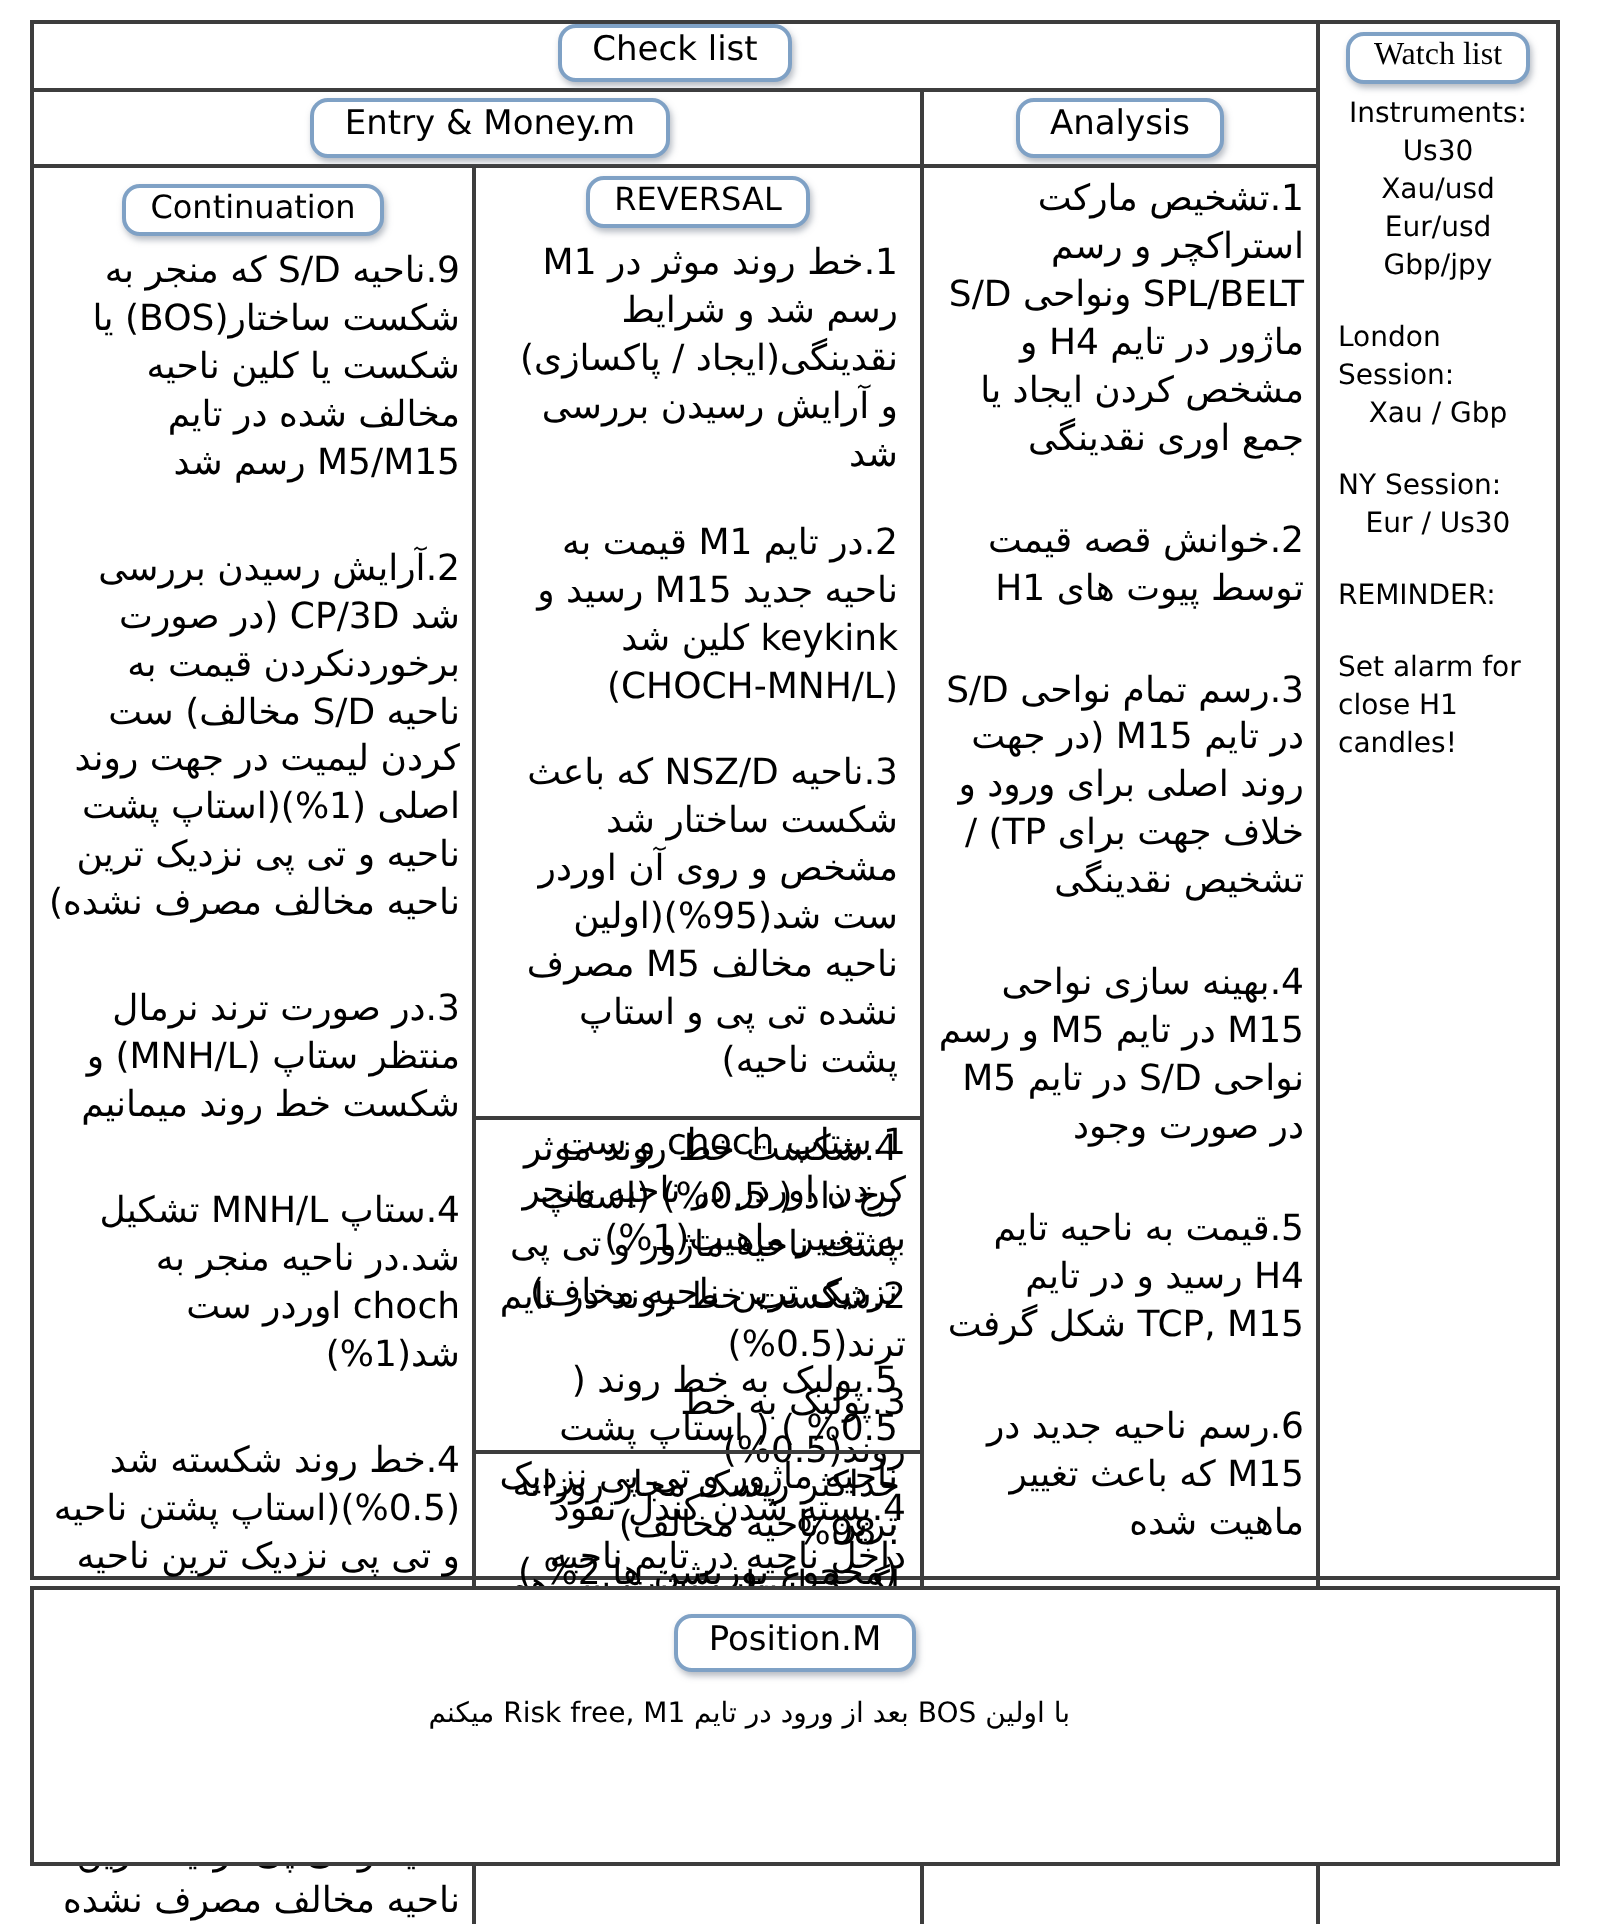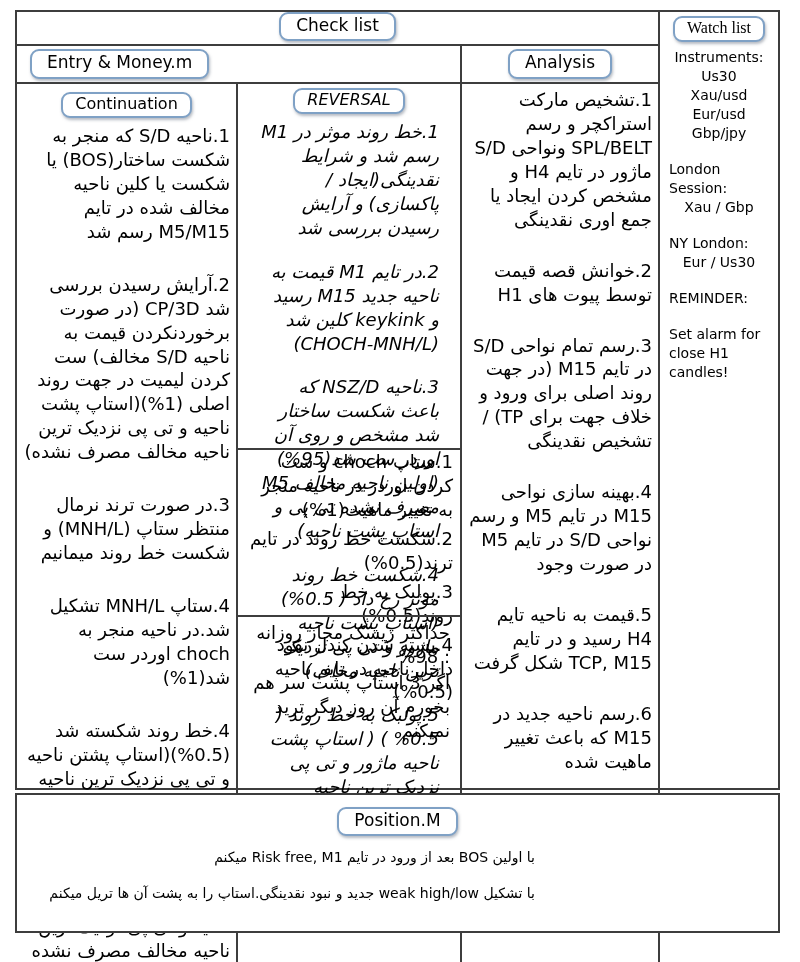--- a/index.html
+++ b/index.html
@@ -23,33 +23,33 @@
   
   .main-table{
     position:absolute;left:15px;top:10px;width:765px;height:780px;
     border:2px solid var(--line);
     display:grid;
     grid-template-columns:219px 224px 198px 1fr;
     grid-template-rows:34px 38px 1fr;
     background:#fff;
   }
   .cell-checklist{grid-area:1/1/2/4;border-bottom:2px solid var(--line);display:flex;align-items:flex-start;justify-content:center;}
-  .cell-entry{grid-area:2/1/3/3;border-bottom:2px solid var(--line);display:flex;align-items:center;padding-left:13px;}
+  .cell-entry{grid-area:2/1/3/3;border-bottom:2px solid var(--line);display:flex;align-items:center;justify-content:center;padding-left:13px;}
   .cell-analysis-h{grid-area:2/3/3/4;border-bottom:2px solid var(--line);border-left:2px solid var(--line);display:flex;align-items:center;justify-content:center;}
   .col-continuation{grid-area:3/1/4/2;padding:4px 6px;border-radius:17px;}
   .col-reversal{grid-area:3/2/4/3;border-left:2px solid var(--line);display:flex;flex-direction:column;}
   .col-analysis{grid-area:3/3/4/4;border-left:2px solid var(--line);padding:4px 6px;}
   .col-watchlist{grid-area:1/4/4/5;border-left:2px solid var(--line);padding:3px 5px;}
   .col-head{text-align:center;margin:4px 0 6px;}
   
   .fa{direction:rtl;text-align:right;unicode-bidi:plaintext;font-size:18px;line-height:1.33;}
   .col-continuation .fa{margin-bottom:29px;}
   .col-reversal .rev-items .fa{margin-bottom:20px;padding:0 7px;}
   .col-analysis .fa{margin-bottom:27px;}
-  .rev-section{height:364px;padding:0 14px;font-style:italic;}
+  .rev-section{height:474px;padding:0 4px;}
   .lq-section{height:167px;border-top:2px solid var(--line);padding:0 7px;}
   .lq-section .fa{margin-bottom:5px;}
   .risk-section{flex:1;border-top:2px solid var(--line);padding:4px 10px;}
   .risk-section .fa{margin-bottom:2px;}
   
   .wl-line{font-size:14px;line-height:19px;text-align:left;padding-left:4px;}
   .wl-center{text-align:center;padding-left:0;}
   .wl-gap{margin-top:17px;}
   
   .position-box{
@@ -74,21 +74,21 @@
   </div>
 
   <div class="cell-analysis-h">
     <span class="tag">Analysis</span>
   </div>
 
   <div class="col-continuation">
     <div class="col-head">
       <span class="tag small">Continuation</span>
     </div>
-    <p class="fa">1.ناحیه  S/D که منجر به شکست ساختار(BOS) یا شکست یا کلین ناحیه مخالف شده در تایم  M5/M15  رسم شد</p>
+    <p class="fa">9.ناحیه  S/D که منجر به شکست ساختار(BOS) یا شکست یا کلین ناحیه مخالف شده در تایم  M5/M15  رسم شد</p>
     <p class="fa">2.آرایش رسیدن بررسی شد CP/3D (در صورت برخوردنکردن قیمت به ناحیه S/D مخالف) ست کردن لیمیت در  جهت روند اصلی (1%)(استاپ پشت ناحیه و تی پی نزدیک ترین ناحیه مخالف مصرف نشده)</p>
     <p class="fa">3.در صورت ترند نرمال منتظر ستاپ (MNH/L) و شکست خط روند میمانیم</p>
     <p class="fa">4.ستاپ MNH/L تشکیل شد.در ناحیه منجر به choch اوردر ست شد(1%)</p>
     <p class="fa">4.خط روند شکسته شد (0.5%)(استاپ پشتن ناحیه و تی پی نزدیک ترین ناحیه مخالف مصرف نشده در تایم M15/M5)</p>
     <p class="fa">6.پولبک به خط روند (0.5%)( استاپ پشتن ناحیه و تی پی نزدیک ترین ناحیه مخالف مصرف نشده در تایم M15/M5)</p>
   </div>
 
   <div class="col-reversal">
     <div class="rev-section">
       <div class="col-head">
@@ -127,29 +127,28 @@
     <div class="col-head" style="margin-top:1px;font-family:Liberation Serif, serif;">
       <span class="tag small">Watch list</span>
     </div>
     <p class="wl-line wl-center">Instruments:</p>
     <p class="wl-line wl-center">Us30</p>
     <p class="wl-line wl-center">Xau/usd</p>
     <p class="wl-line wl-center">Eur/usd</p>
     <p class="wl-line wl-center">Gbp/jpy</p>
     <p class="wl-line wl-gap">London Session:</p>
     <p class="wl-line wl-center">Xau / Gbp</p>
-    <p class="wl-line wl-gap">NY London:</p>
+    <p class="wl-line wl-gap">NY Session:</p>
     <p class="wl-line wl-center">Eur / Us30</p>
     <p class="wl-line wl-gap">REMINDER:</p>
     <p class="wl-line wl-gap">Set alarm for close H1 candles!</p>
   </div>
 
 </div>
 
 <div class="position-box">
   <div class="tag-wrap">
     <span class="tag">Position.M</span>
   </div>
   <div class="position-lines">
     <p class="fa">با اولین BOS بعد از ورود در تایم Risk free, M1 میکنم</p>
-    <p class="fa">با تشکیل  weak high/low جدید و نبود نقدینگی.استاپ را به پشت آن ها تریل میکنم</p>
   </div>
 </div>
 
 </body></html>

